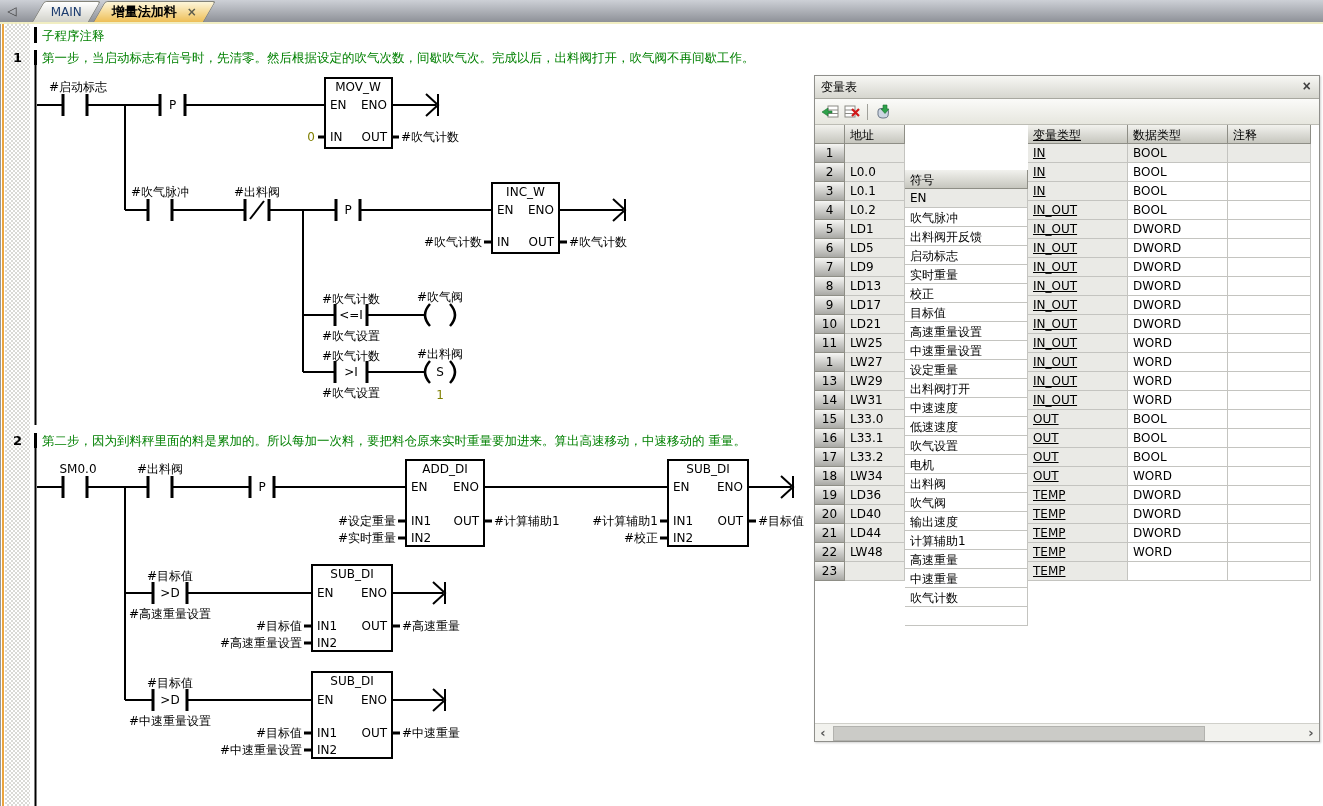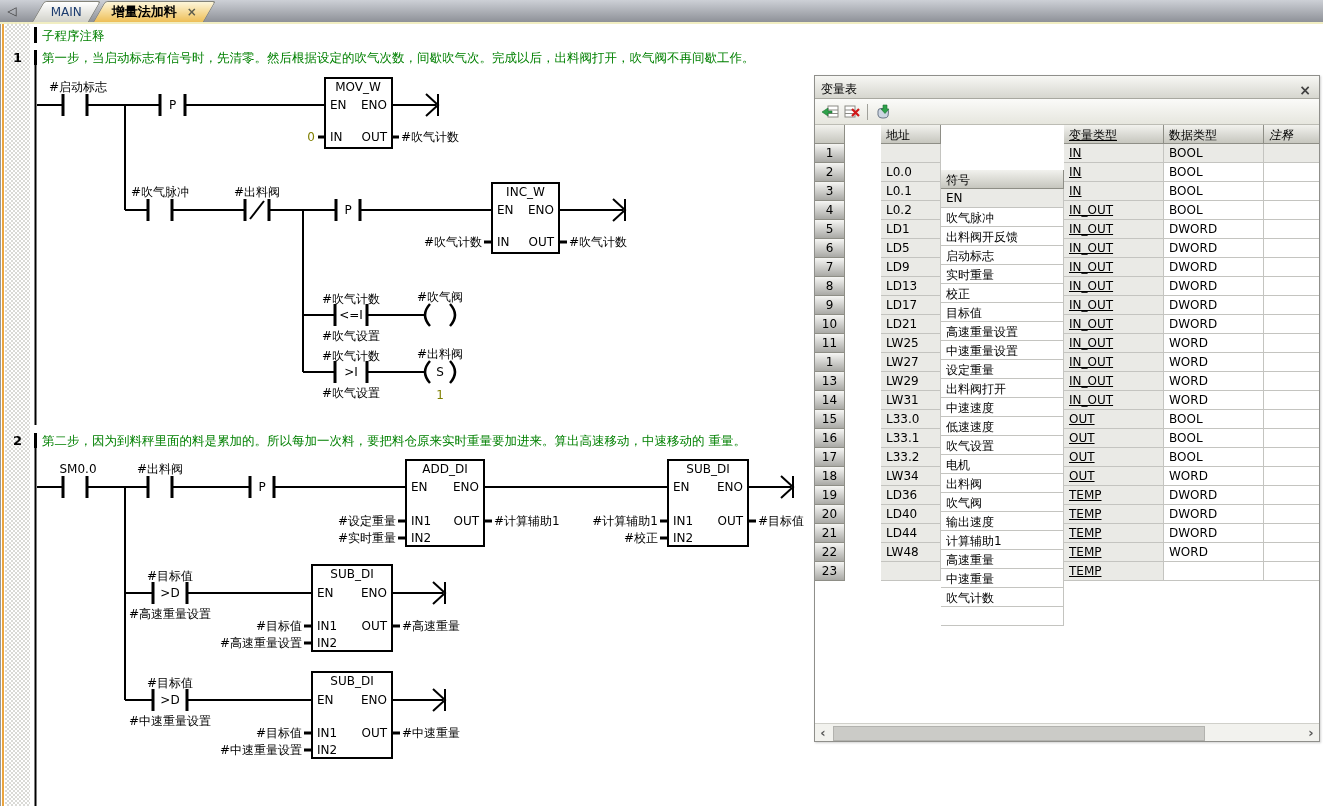--- a/index.html
+++ b/index.html
@@ -56,21 +56,21 @@
   .box{fill:#ffffff;stroke:#000;stroke-width:2;}
   .paren{stroke:#000;stroke-width:2.5;fill:none;}
   
   .varpanel{
     position:absolute;left:814px;top:75px;width:504px;height:665px;z-index:4;
     background:#ffffff;border:1px solid #8f8f8b;box-shadow:1px 1px 2px rgba(0,0,0,.18);
     font-size:12px;
   }
   .vp-title{
     height:22px;background:linear-gradient(#f7f7f4,#d6d6cf);
-    border-bottom:1px solid #a8a8a0;display:flex;align-items:flex-end;padding:0 6px;
+    border-bottom:1px solid #a8a8a0;display:flex;align-items:center;padding:0 6px;font-family:Liberation Mono, monospace;
   }
   .vp-title-text{flex:1;color:#000;}
   .vp-close{color:#404040;font-size:14px;font-weight:bold;cursor:default;padding:0 2px;}
   .vp-toolbar{
     height:25px;background:linear-gradient(#fbfbf9,#e6e6de);
     border-bottom:1px solid #bcbcb4;display:flex;align-items:center;padding:0 4px;
   }
   .tb-btn{width:22px;height:20px;display:flex;align-items:center;justify-content:center;}
   .tb-sep{width:1px;height:16px;background:#a0a09a;margin:0 4px;}
   .vp-body{position:relative;background:#ffffff;height:600px;overflow:hidden;}
@@ -81,25 +81,25 @@
   }
   .vt-header .vt-cell{
     background:linear-gradient(#f2f2ee,#c6c6be);
     border-right:1px solid #8e8e86;border-bottom:1px solid #8e8e86;color:#000;
   }
   .vt-num{
     width:30px;flex:0 0 30px;text-align:center;padding-left:0;
     background:linear-gradient(#f6f6f4,#a9a9a5);
     border-right:1px solid #8e8e86;border-bottom:1px solid #8e8e86;
   }
-  .c-addr{width:60px;flex:0 0 60px;margin-left:36px;}
+  .c-addr{width:60px;flex:0 0 60px;}
   .c-sym{width:123px;flex:0 0 123px;margin-top:45px;}
   .c-vtype{width:100px;flex:0 0 100px;text-decoration:underline;}
   .c-dtype{width:100px;flex:0 0 100px;}
-  .c-cmt{width:83px;flex:0 0 83px;border-right:1px solid #c4c4c0;font-style:italic;}
+  .c-cmt{width:83px;flex:0 0 83px;border-right:1px solid #c4c4c0;}
   .vt-cell.shade{background:#eaeae6;}
   .vp-hscroll{
     position:absolute;left:0;bottom:0;width:100%;height:17px;background:#f2f2ee;
     border-top:1px solid #d0d0ca;display:flex;align-items:center;
   }
   .hs-btn{width:16px;text-align:center;color:#555;font-size:13px;font-weight:bold;line-height:15px;}
   .hs-track{flex:1;height:15px;position:relative;}
   .hs-thumb{position:absolute;left:2px;top:1px;width:370px;height:13px;background:#cbcbc7;border:1px solid #b2b2ae;}
 </style>
 </head>

